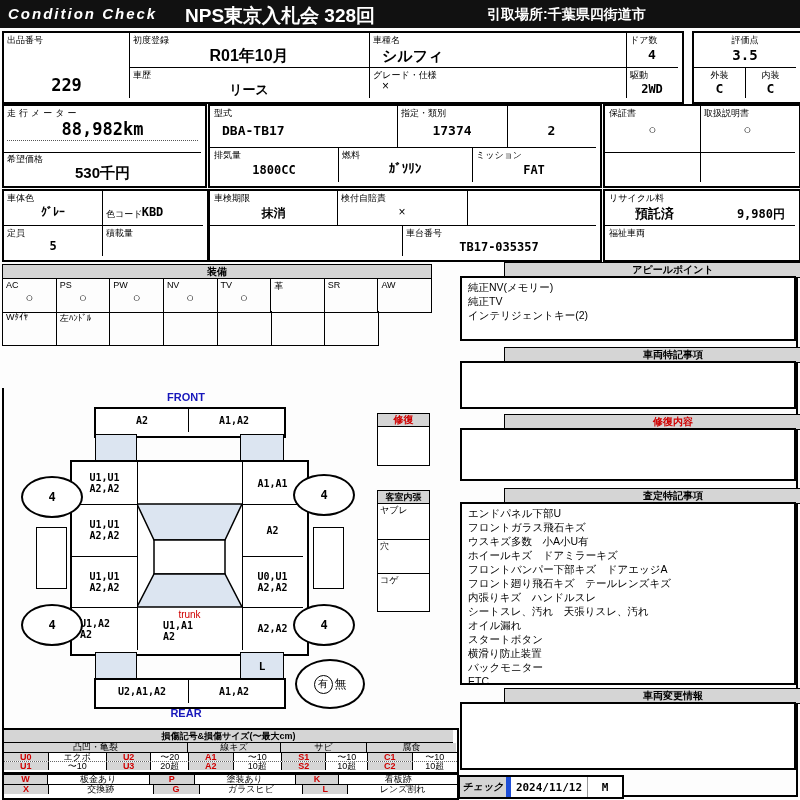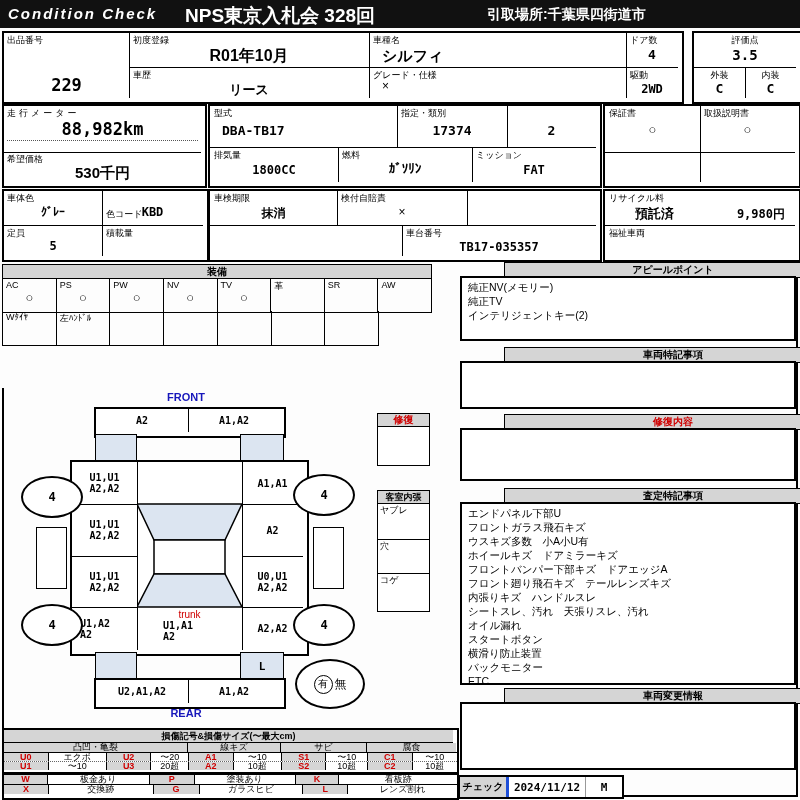--- a/index.html
+++ b/index.html
@@ -324,21 +324,21 @@
 オイル漏れ
 スタートボタン
 横滑り防止装置
 バックモニター
 ETC</div>
 
   <div class="phead" style="top:688px;">車両変更情報</div>
   <div class="pbox pre" style="top:702px;height:68px;"></div>
 
   <div class="bx flexrow" style="left:458px;top:775px;width:162px;height:20px;">
-    <div style="width:46px;background:#d5d5d5;border-right:3px solid #1d4ed8;font-size:10px;font-weight:bold;display:flex;align-items:center;justify-content:center;">チェック</div>
+    <div style="width:46px;background:#d5d5d5;border-right:5px solid #1d4ed8;font-size:10px;font-weight:bold;display:flex;align-items:center;justify-content:center;font-style:italic;">チェック</div>
     <div class="mono" style="width:76px;font-size:11px;font-weight:bold;display:flex;align-items:center;justify-content:center;">2024/11/12</div>
     <div class="mono" style="flex:1;border-left:1px solid #999;font-size:11px;font-weight:bold;display:flex;align-items:center;justify-content:center;">M</div>
   </div>
 
   <div class="bx" style="left:2px;top:728px;width:453px;height:42px;">
     <div class="lgc lgray" style="width:449px;height:12px;border-bottom:1px solid #000;border-right:none;font-weight:bold;">損傷記号&amp;損傷サイズ(〜最大cm)</div>
     <div class="flexrow" style="height:9px;border-bottom:1px solid #000;">
       <div class="lgc lgray" style="width:183px;">凸凹・亀裂</div>
       <div class="lgc lgray" style="width:92px;">線キズ</div>
       <div class="lgc lgray" style="width:85px;">サビ</div>

